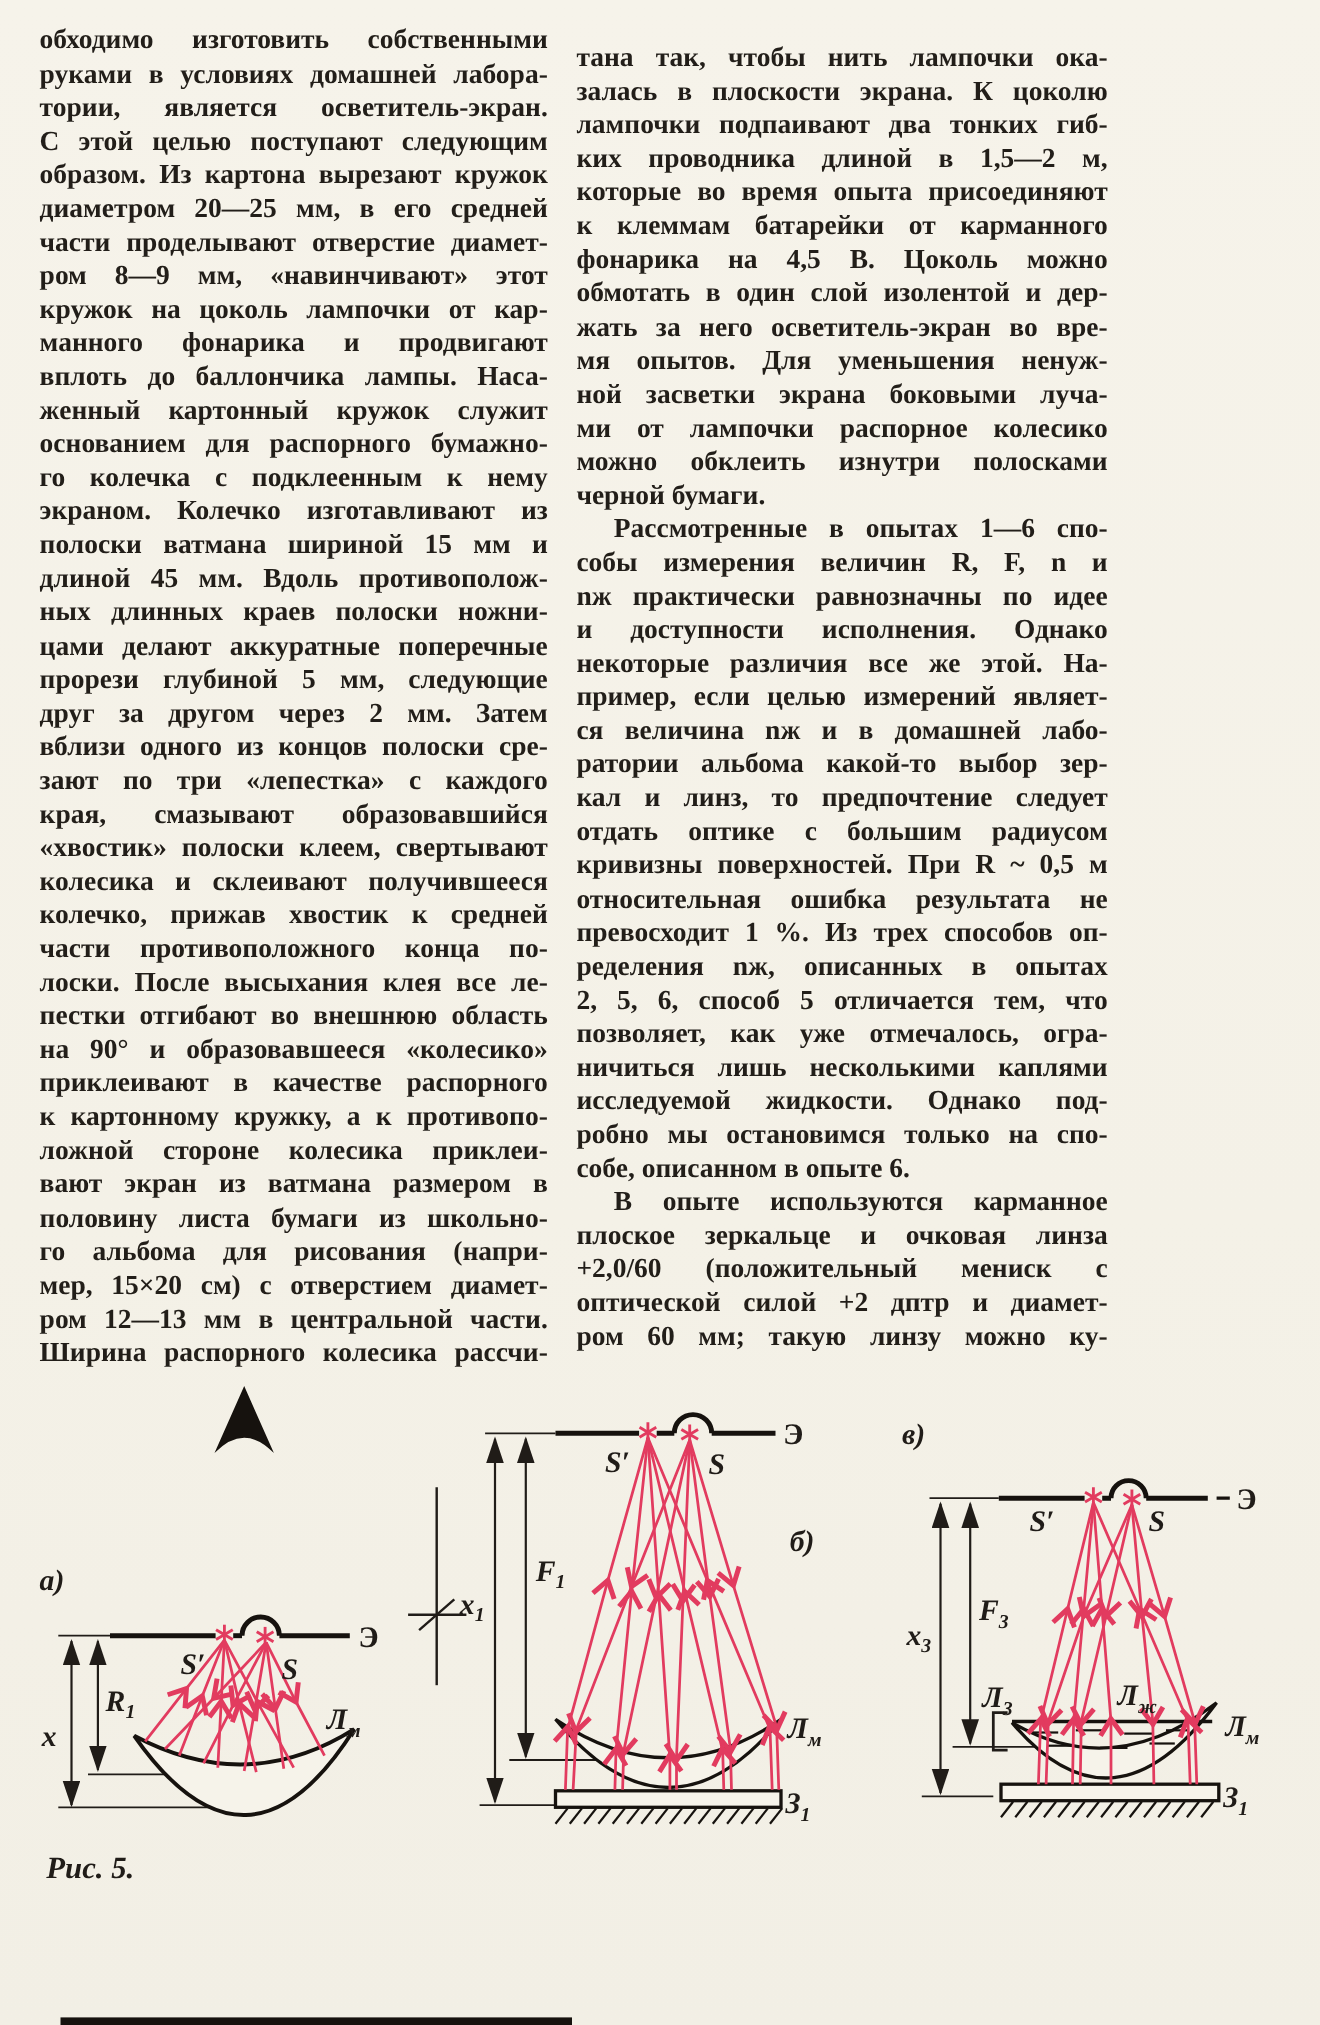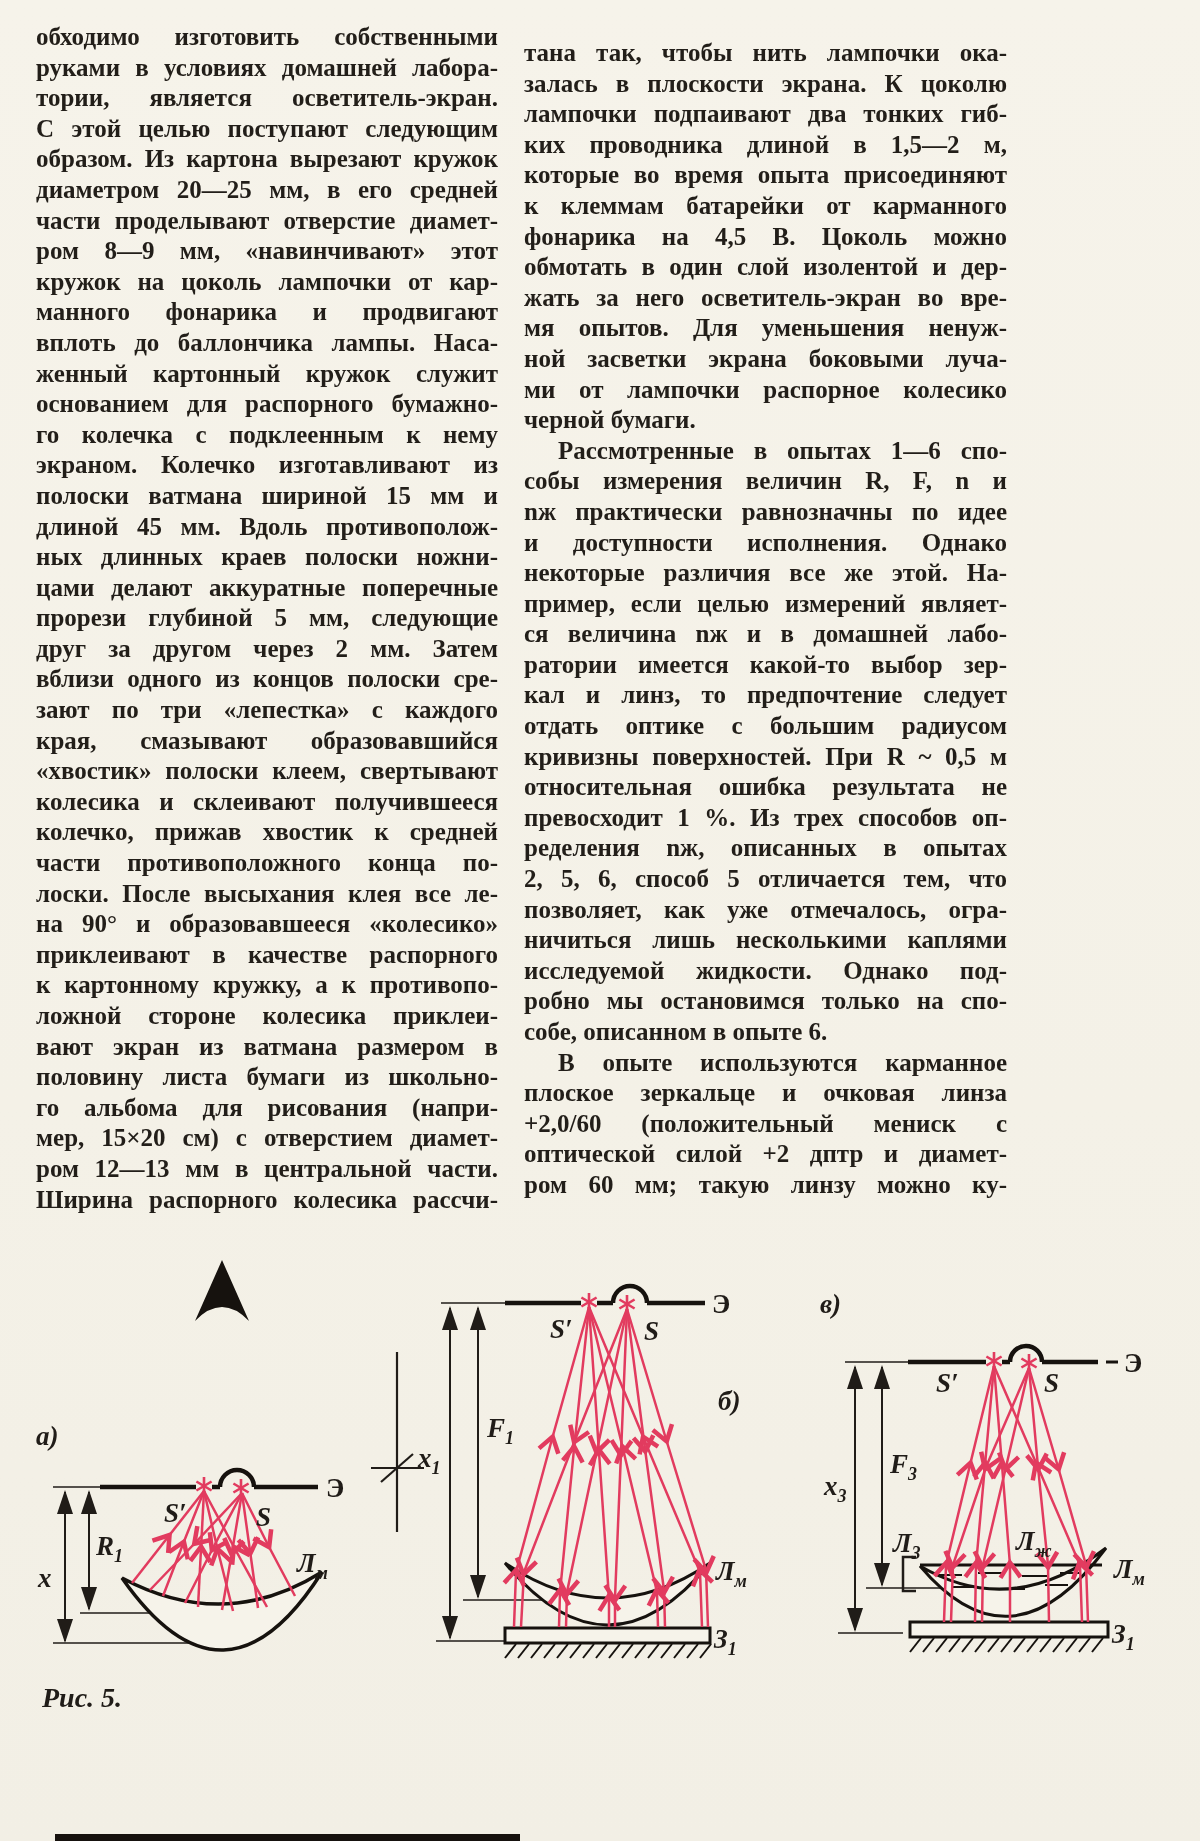--- a/index.html
+++ b/index.html
@@ -49,20 +49,21 @@
       <div class="line">прорези глубиной 5 мм, следующие</div>
       <div class="line">друг за другом через 2 мм. Затем</div>
       <div class="line">вблизи одного из концов полоски сре-</div>
       <div class="line">зают по три «лепестка» с каждого</div>
       <div class="line">края, смазывают образовавшийся</div>
       <div class="line">«хвостик» полоски клеем, свертывают</div>
       <div class="line">колесика и склеивают получившееся</div>
       <div class="line">колечко, прижав хвостик к средней</div>
       <div class="line">части противоположного конца по-</div>
       <div class="line">лоски. После высыхания клея все ле-</div>
+      <div class="line">пестки отгибают во внешнюю область</div>
       <div class="line">на 90° и образовавшееся «колесико»</div>
       <div class="line">приклеивают в качестве распорного</div>
       <div class="line">к картонному кружку, а к противопо-</div>
       <div class="line">ложной стороне колесика приклеи-</div>
       <div class="line">вают экран из ватмана размером в</div>
       <div class="line">половину листа бумаги из школьно-</div>
       <div class="line">го альбома для рисования (напри-</div>
       <div class="line">мер, 15×20 см) с отверстием диамет-</div>
       <div class="line">ром 12—13 мм в центральной части.</div>
       <div class="line">Ширина распорного колесика рассчи-</div>
@@ -73,29 +74,30 @@
       <div class="line">лампочки подпаивают два тонких гиб-</div>
       <div class="line">ких проводника длиной в 1,5—2 м,</div>
       <div class="line">которые во время опыта присоединяют</div>
       <div class="line">к клеммам батарейки от карманного</div>
       <div class="line">фонарика на 4,5 В. Цоколь можно</div>
       <div class="line">обмотать в один слой изолентой и дер-</div>
       <div class="line">жать за него осветитель-экран во вре-</div>
       <div class="line">мя опытов. Для уменьшения ненуж-</div>
       <div class="line">ной засветки экрана боковыми луча-</div>
       <div class="line">ми от лампочки распорное колесико</div>
+      <div class="line">можно обклеить изнутри полосками</div>
       <div class="line end">черной бумаги.</div>
       <div class="line in">Рассмотренные в опытах 1—6 спо-</div>
       <div class="line">собы измерения величин R, F, n и</div>
       <div class="line">nж практически равнозначны по идее</div>
       <div class="line">и доступности исполнения. Однако</div>
       <div class="line">некоторые различия все же этой. На-</div>
       <div class="line">пример, если целью измерений являет-</div>
       <div class="line">ся величина nж и в домашней лабо-</div>
-      <div class="line">ратории имеется какой-то выбор зер-</div>
+      <div class="line">ратории альбома какой-то выбор зер-</div>
       <div class="line">кал и линз, то предпочтение следует</div>
       <div class="line">отдать оптике с большим радиусом</div>
       <div class="line">кривизны поверхностей. При R ~ 0,5 м</div>
       <div class="line">относительная ошибка результата не</div>
       <div class="line">превосходит 1 %. Из трех способов оп-</div>
       <div class="line">ределения nж, описанных в опытах</div>
       <div class="line">2, 5, 6, способ 5 отличается тем, что</div>
       <div class="line">позволяет, как уже отмечалось, огра-</div>
       <div class="line">ничиться лишь несколькими каплями</div>
       <div class="line">исследуемой жидкости. Однако под-</div>

